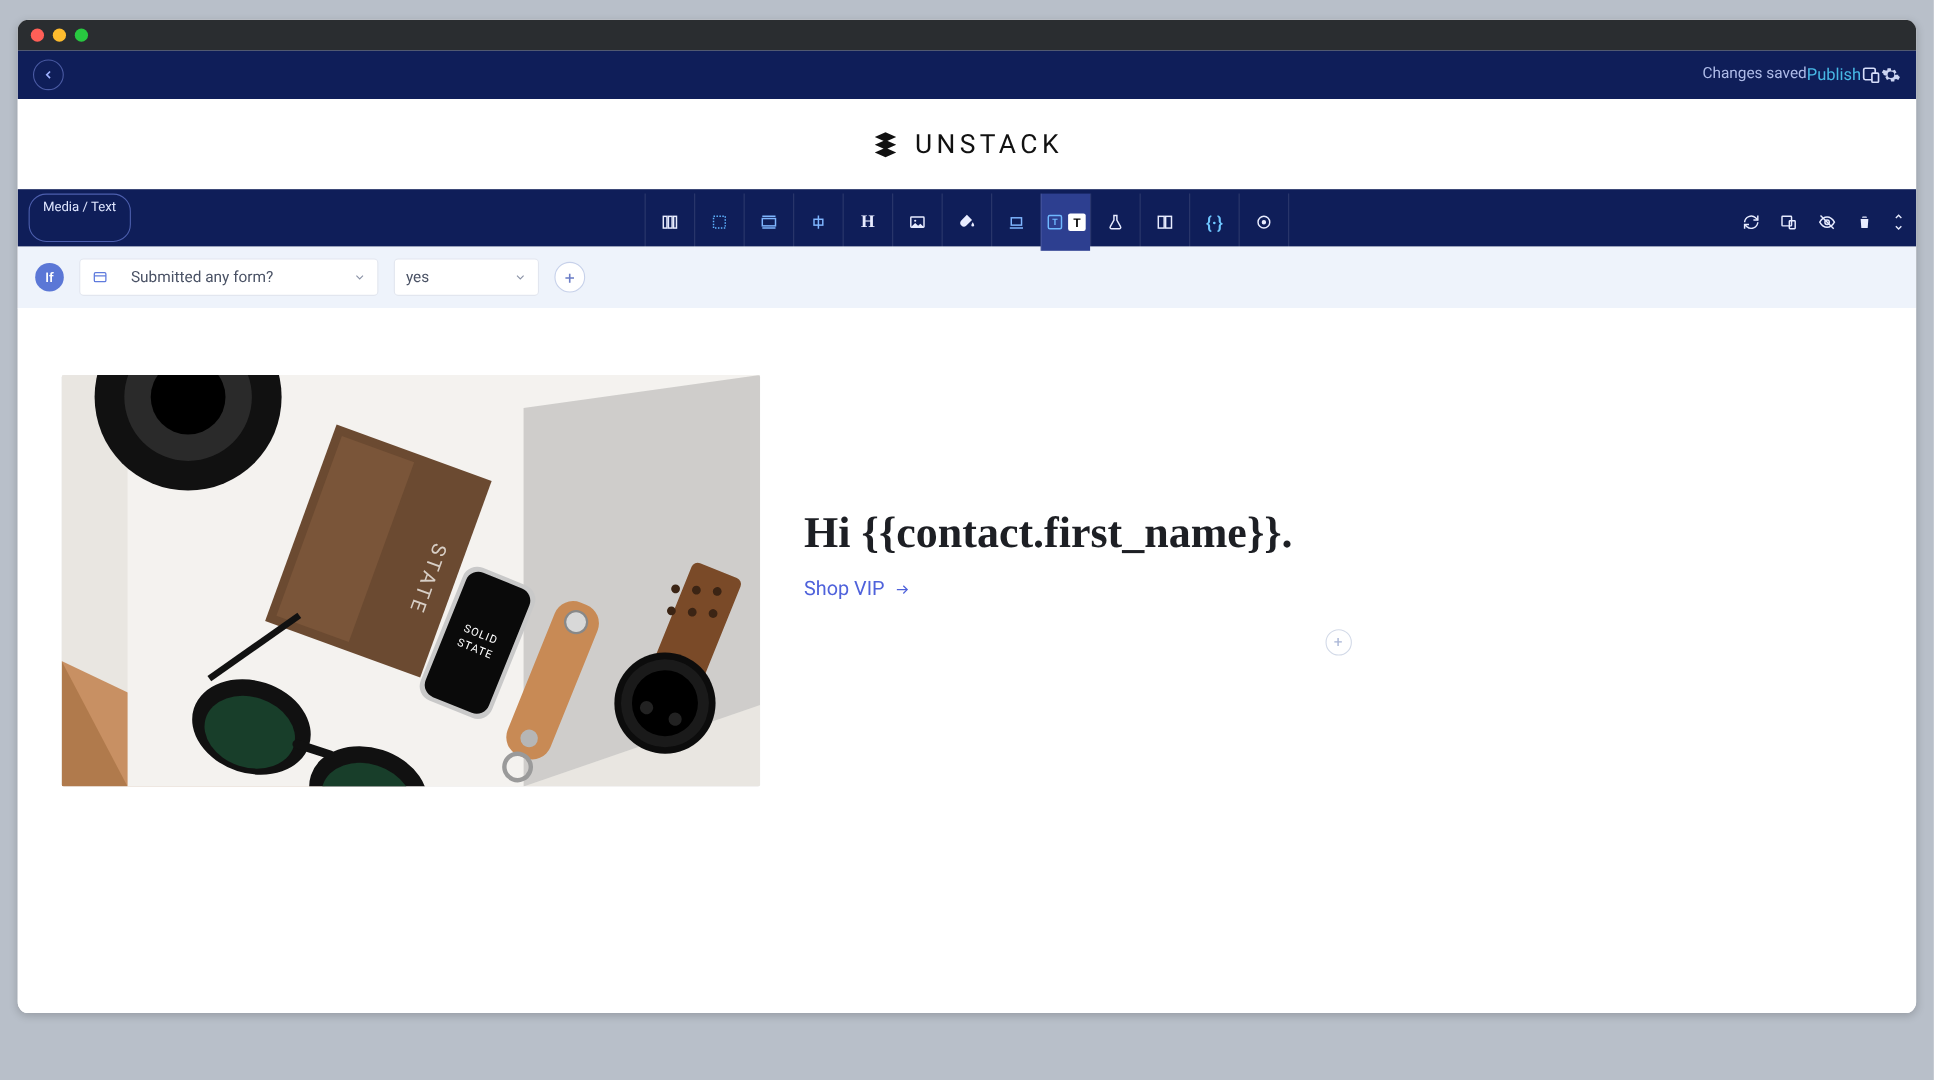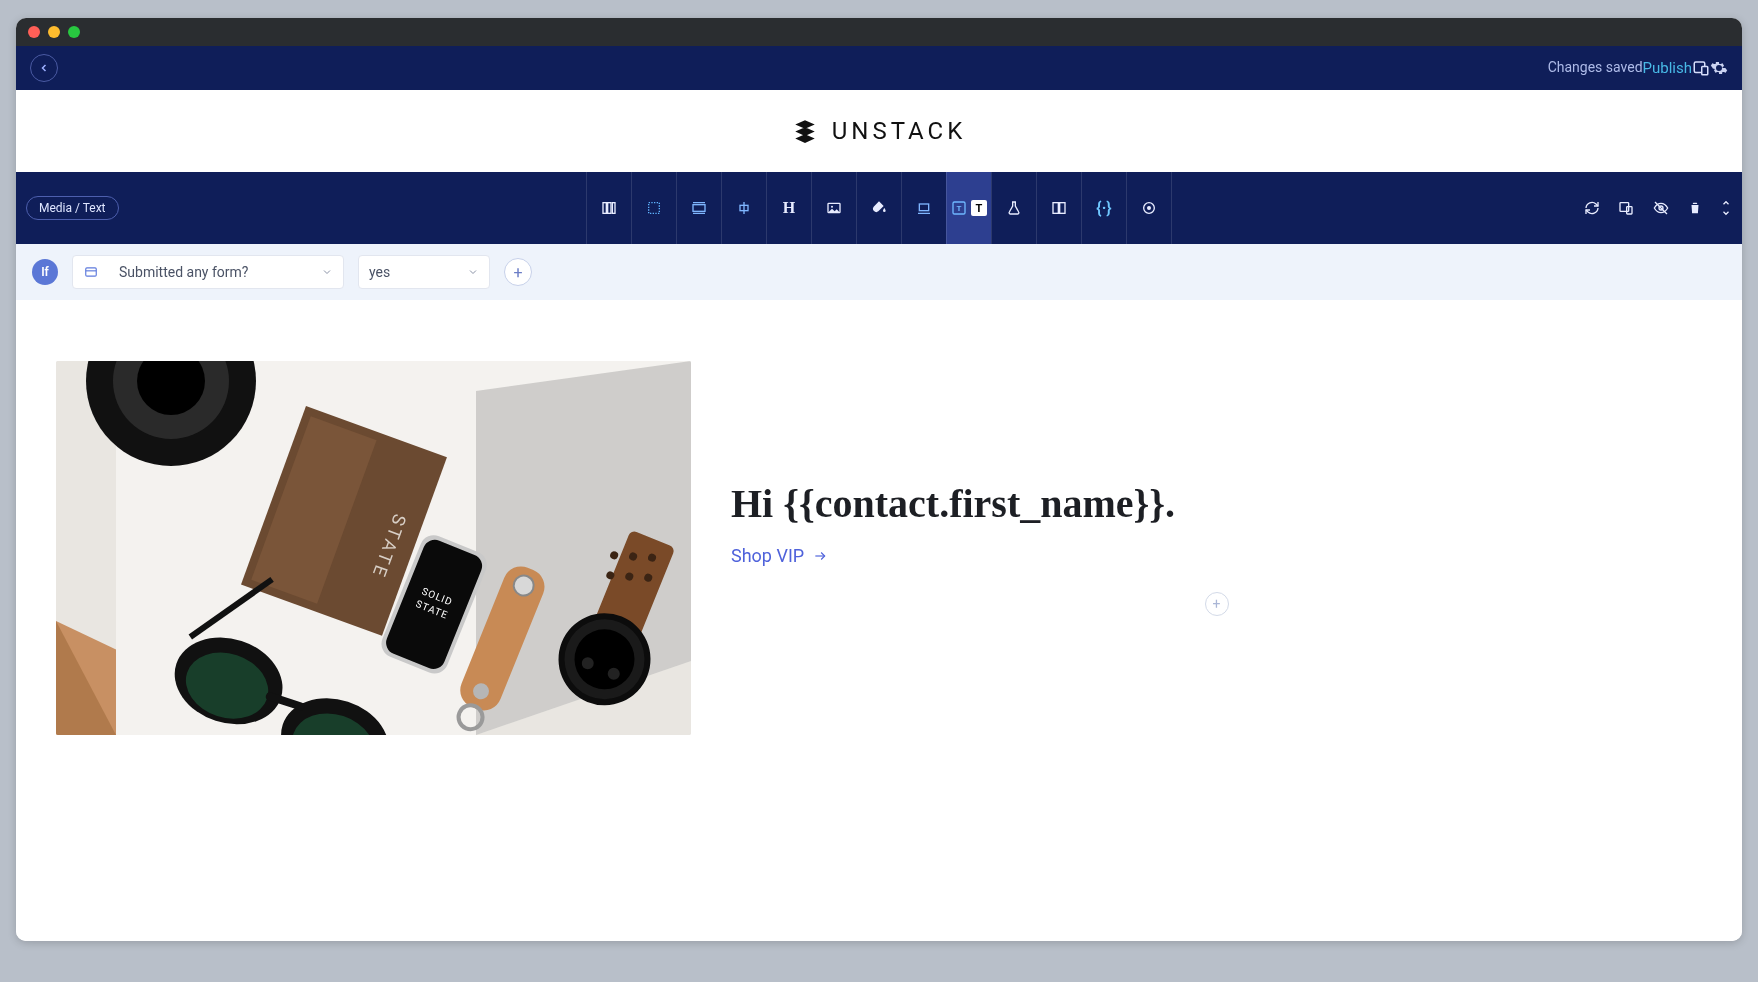--- a/index.html
+++ b/index.html
@@ -83,23 +83,22 @@
     height:82px;display:flex;align-items:center;justify-content:center;gap:14px;background:#fff;
   }
   .brand svg{width:26px;height:26px;}
   .brand-text{font-weight:400;letter-spacing:4px;font-size:24px;color:#111;}
 
   
   .sectionbar{
     background:var(--navy);
     height:44px;
     display:flex;
-    align-items:center;
     color:#fff;
-    padding:14px 10px;
+    padding:4px 10px;
     position:relative;
   }
   .tag-btn{
     border:1px solid #4d5fae;border-radius:16px;padding:4px 12px;font-size:12px;color:#dfe6ff;cursor:pointer;
   }
   .tool-center{
     position:absolute;left:50%;transform:translateX(-50%);
     display:flex;gap:0;align-items:center;height:100%;
   }
   .tool{

